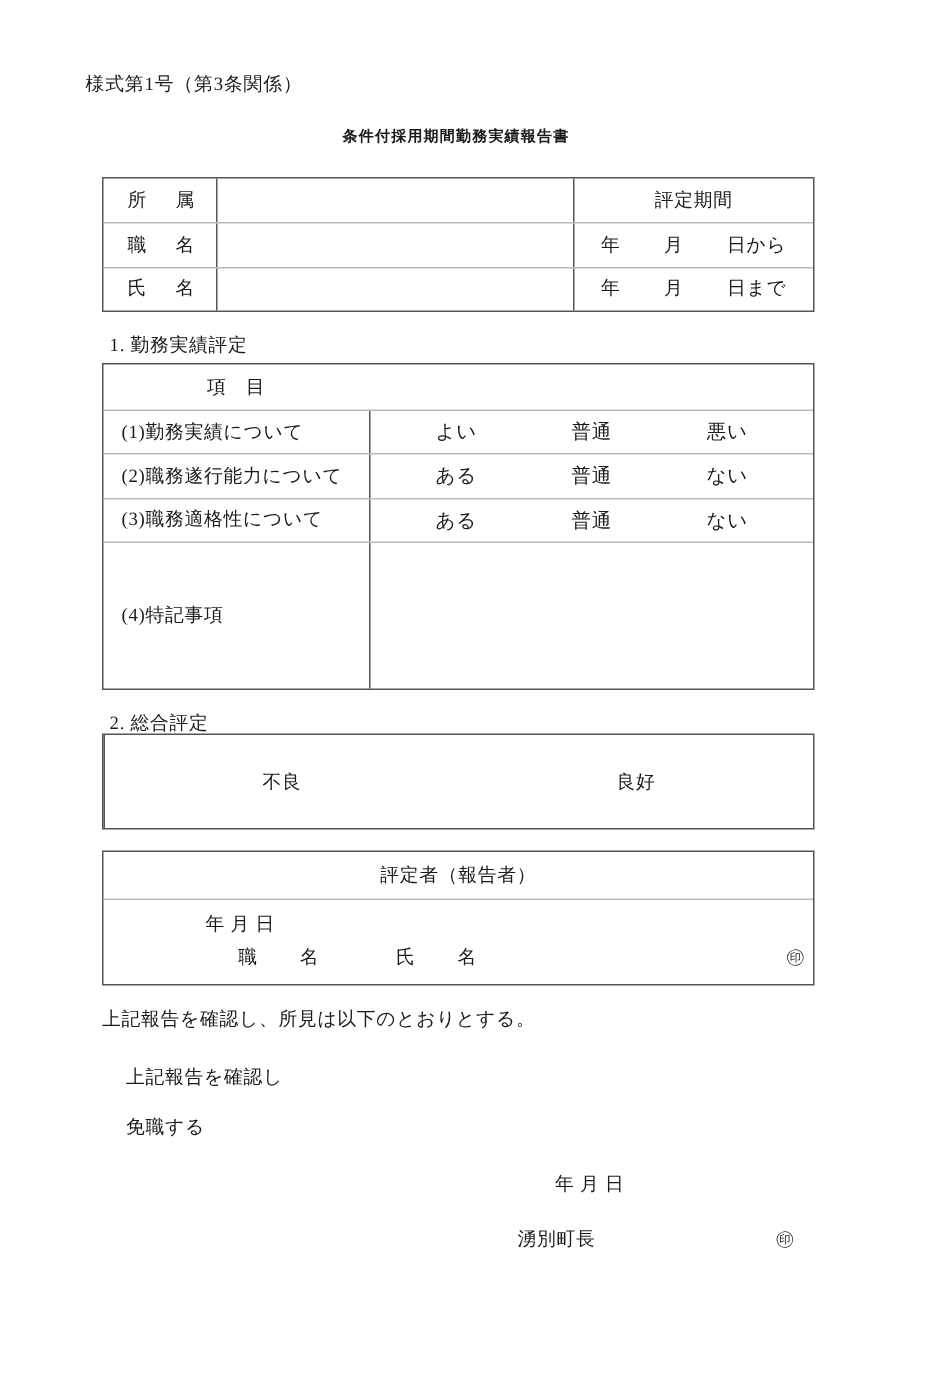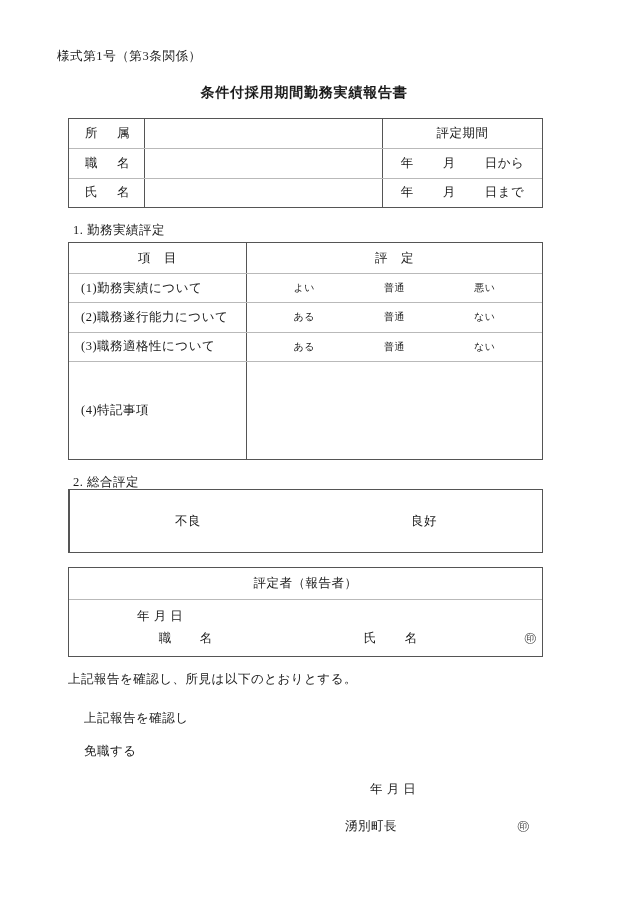--- a/index.html
+++ b/index.html
@@ -31,21 +31,21 @@
     font-size: 12.5px;
     letter-spacing: 0.6px;
     white-space: nowrap;
   }
   .doc-title {
     position: absolute;
     left: 0;
     top: 84px;
     width: 608px;
     text-align: center;
-    font-size: 14px;
+    font-size: 10px;
     font-weight: bold;
     letter-spacing: 0.8px;
     font-family: "Liberation Sans", "DejaVu Sans", sans-serif;
   }
 
   
   .tbl {
     position: absolute;
     left: 68px;
     width: 475px;
@@ -115,21 +115,21 @@
   .c-rate { flex: 1; }
   .c-item.ctr-head { justify-content: center; }
   .opts {
     display: flex;
     width: 100%;
     align-items: center;
   }
   .opts > span {
     flex: 1;
     text-align: center;
-    font-size: 10px;
+    font-size: 13px;
     letter-spacing: 0.5px;
   }
   .note-label {
     align-items: center;
   }
 
   
   #tbl-overall { top: 489px; }
   #tbl-overall .row { height: 62px; }
   .c-half { flex: 1; justify-content: center; }
@@ -156,21 +156,21 @@
     position: absolute;
     left: 38px;
     top: 30px;
     width: 430px;
     font-size: 12.5px;
     letter-spacing: 0.5px;
     display: flex;
     align-items: center;
   }
   .rl-post { width: 165px; text-align: center; }
-  .rl-name { flex: 1; text-align: center; }
+  .rl-name { flex: 1; }
   .rl-seal { width: 20px; text-align: right; }
   .gap2 { letter-spacing: 8px; margin-right: -8px; }
 
   
   .statement {
     position: absolute;
     left: 68px;
     font-size: 12.5px;
     letter-spacing: 0.5px;
     white-space: nowrap;
@@ -250,21 +250,20 @@
         </span>
       </div>
     </div>
   </div>
 
   <div class="sec-head" id="sec1-head">1. 勤務実績評定</div>
 
   <div class="tbl" id="tbl-eval">
     <div class="row hdr">
       <div class="cell c-item ctr-head">項　目</div>
-      <div class="cell c-rate vsep ctr">評　定</div>
     </div>
 
     <div class="row item">
       <div class="cell c-item">(1)勤務実績について</div>
       <div class="cell c-rate vsep">
         <span class="opts">
           <span>よい</span>
           <span>普通</span>
           <span>悪い</span>
         </span>

